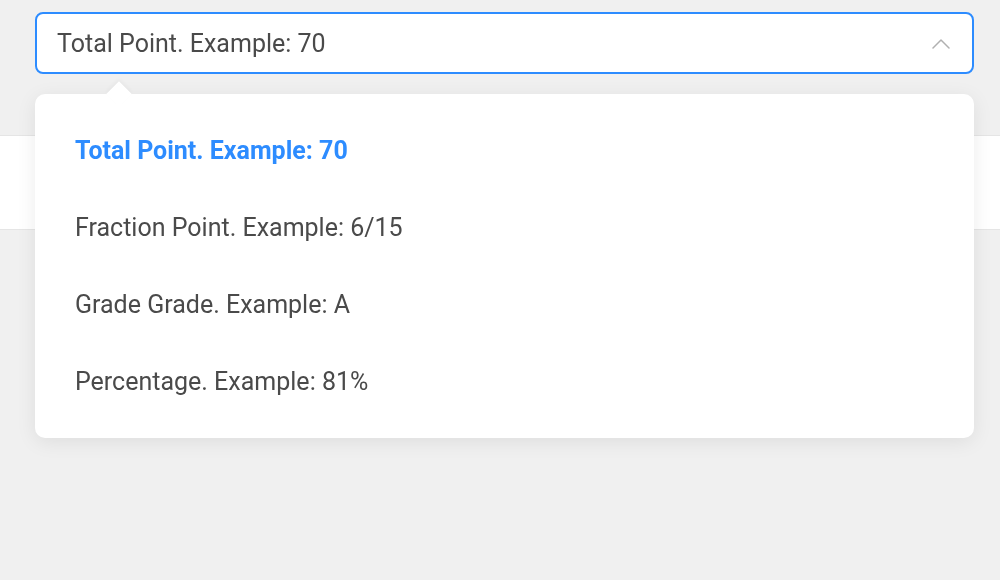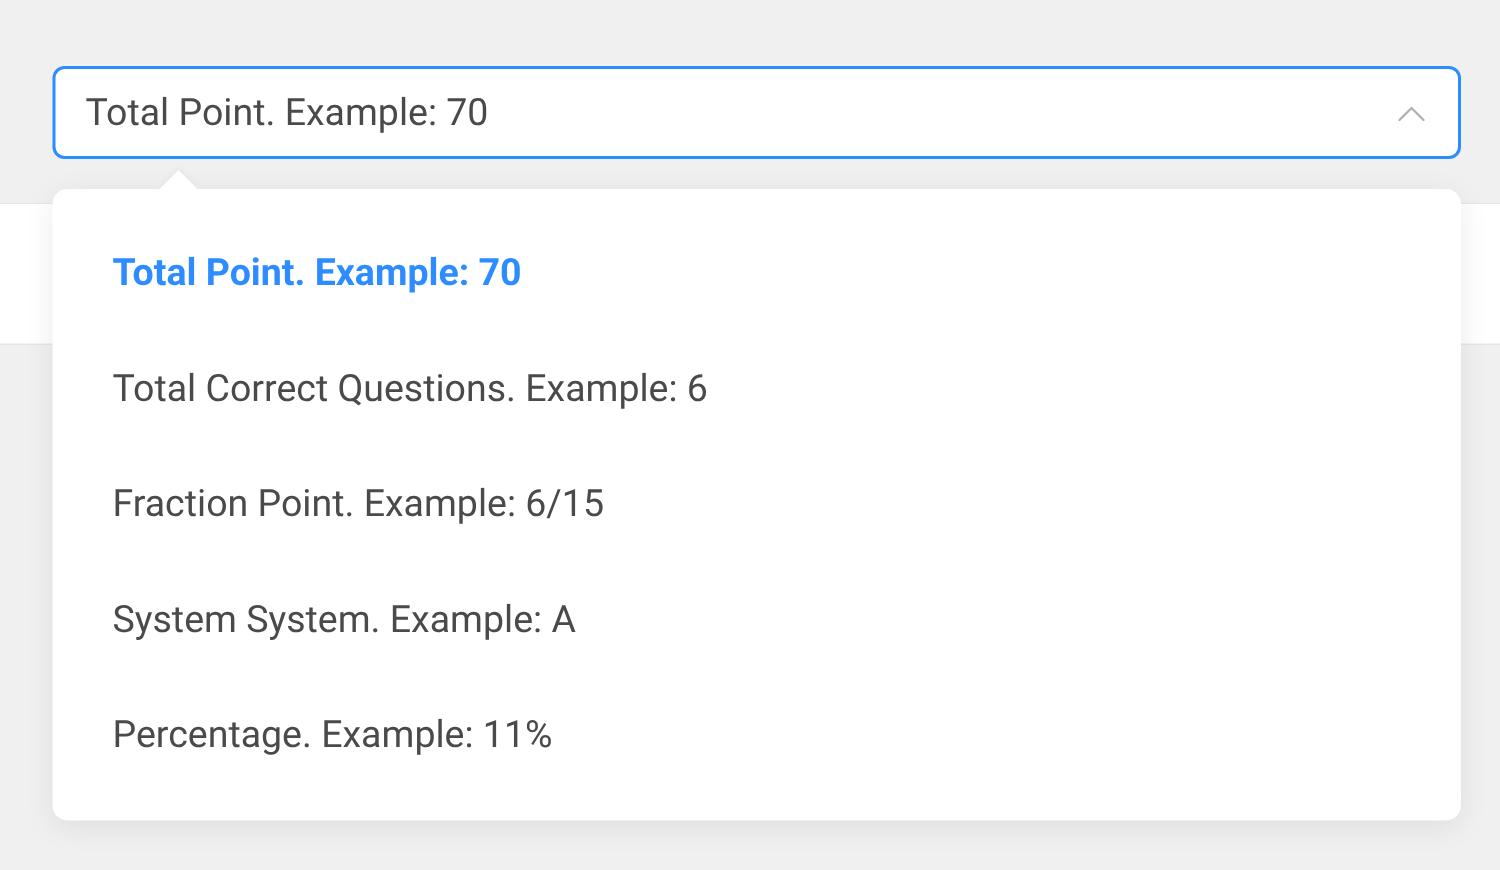--- a/index.html
+++ b/index.html
@@ -22,21 +22,20 @@
       height: 95px;
       background: #ffffff;
       border-top: 1px solid #e5e5e5;
       border-bottom: 1px solid #e5e5e5;
     }
     .select-container {
       position: absolute;
       top: 12px;
       left: 35px;
       right: 26px;
-      margin-top: 32px;
     }
     .select-box {
       width: 100%;
       height: 62px;
       background: #ffffff;
       border: 2px solid #2d8cff;
       border-radius: 8px;
       display: flex;
       align-items: center;
       padding: 0 20px;
@@ -101,18 +100,17 @@
     <span class="chevron">
       <svg viewBox="0 0 18 11" fill="none">
         <path d="M1 10 L9 2 L17 10" stroke="#b0b0b0" stroke-width="1.5" stroke-linecap="round" stroke-linejoin="round"></path>
       </svg>
     </span>
   </div>
 
   <div class="dropdown">
     <div class="dropdown-arrow"></div>
     <div class="dropdown-item selected">Total Point. Example: 70</div>
-    <div class="dropdown-item">Total Correct Questions. Example: 6</div>
     <div class="dropdown-item">Fraction Point. Example: 6/15</div>
-    <div class="dropdown-item">System System. Example: A</div>
-    <div class="dropdown-item">Percentage. Example: 11%</div>
+    <div class="dropdown-item">Grade Grade. Example: A</div>
+    <div class="dropdown-item">Percentage. Example: 81%</div>
   </div>
 </div>
 
 </body></html>

